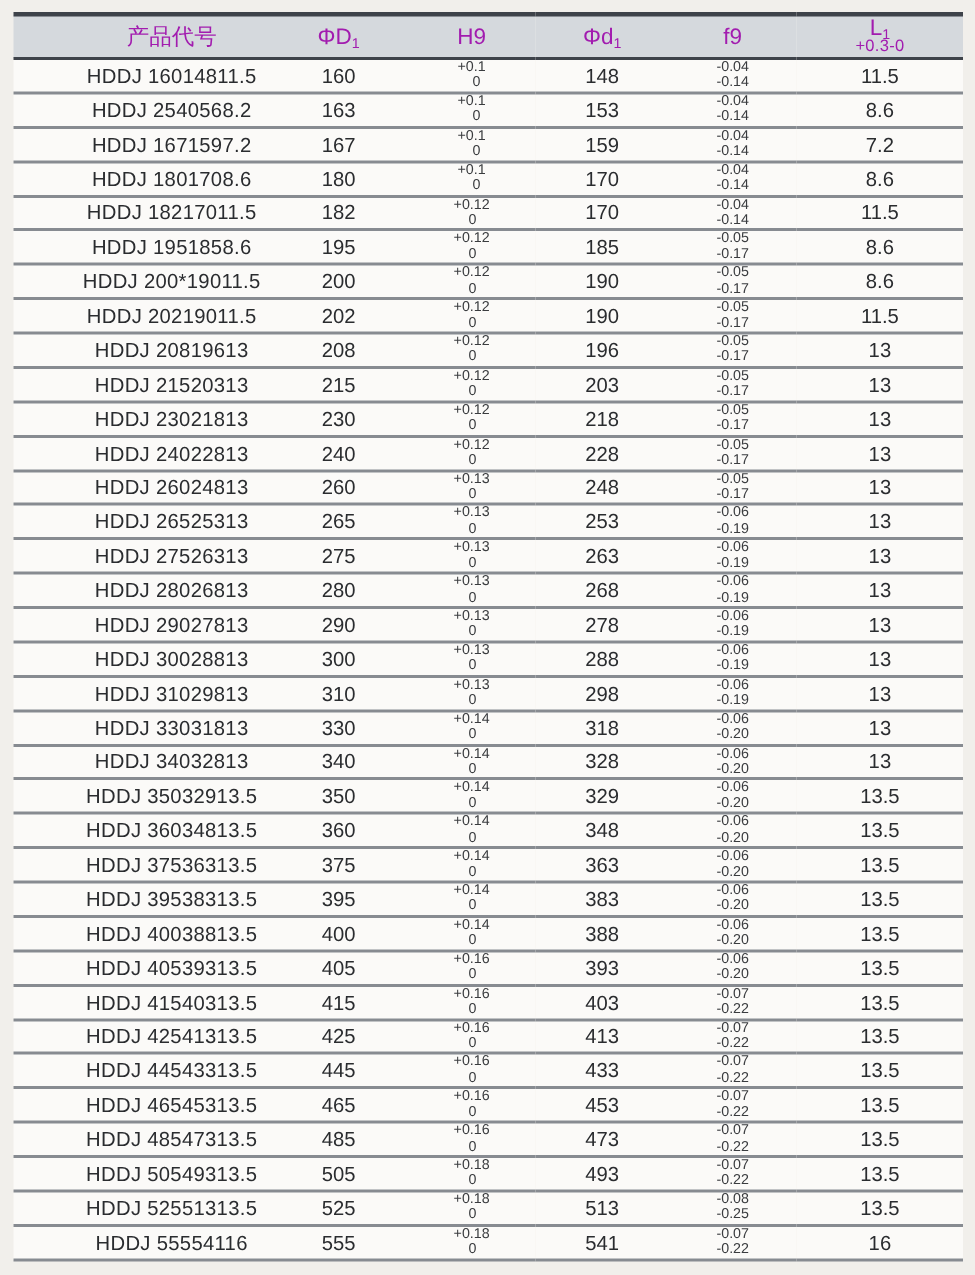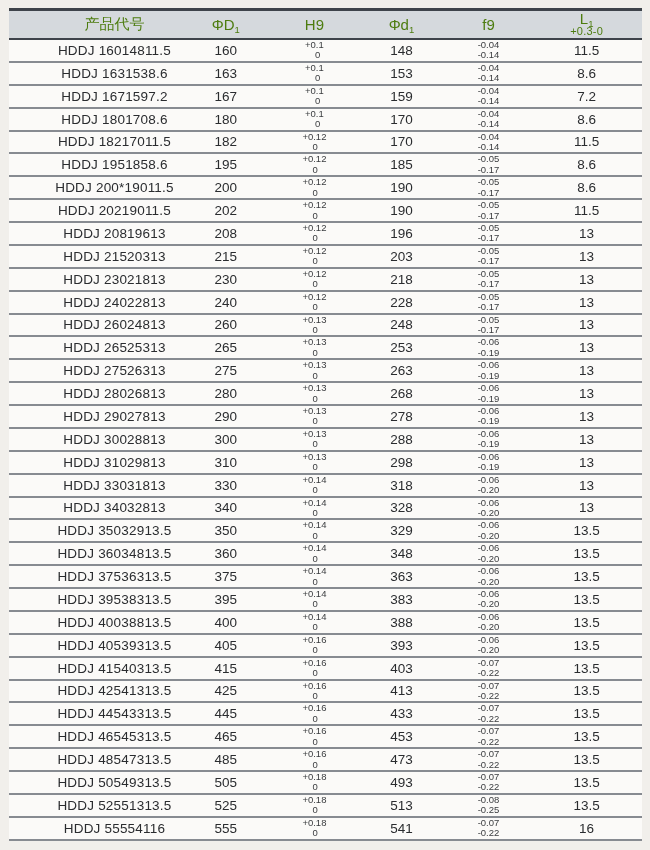--- a/index.html
+++ b/index.html
@@ -30,21 +30,21 @@
 
   thead th {
     background: #d5d9dd;
     border-top: 3px solid #3e434a;
     border-bottom: 2px solid #3e434a;
     font-weight: normal;
     font-size: 15px;
     height: 21px;
     padding: 0;
     text-align: center;
-    color: #4d7c0f;
+    color: #a21caf;
     vertical-align: middle;
   }
   thead th.code-h { padding-left: 40px; }
   thead sub {
     font-size: 9.5px;
     vertical-align: -3px;
     line-height: 0;
   }
   .l1wrap { line-height: 1; display: inline-block; }
   .l1top  { font-size: 15px; display: block; line-height: 1; text-align: center; }
@@ -113,21 +113,21 @@
     <tbody id="table-body">
         <tr>
           <td class="code">HDDJ 16014811.5</td>
           <td>160</td>
           <td><span class="tol tol-h9"><span class="hi">+0.1</span><span class="lo">0</span></span></td>
           <td>148</td>
           <td><span class="tol"><span class="hi">-0.04</span><span class="lo">-0.14</span></span></td>
           <td>11.5</td>
         </tr>
         <tr>
-          <td class="code">HDDJ 1631538.6</td>
+          <td class="code">HDDJ 2540568.2</td>
           <td>163</td>
           <td><span class="tol tol-h9"><span class="hi">+0.1</span><span class="lo">0</span></span></td>
           <td>153</td>
           <td><span class="tol"><span class="hi">-0.04</span><span class="lo">-0.14</span></span></td>
           <td>8.6</td>
         </tr>
         <tr>
           <td class="code">HDDJ 1671597.2</td>
           <td>167</td>
           <td><span class="tol tol-h9"><span class="hi">+0.1</span><span class="lo">0</span></span></td>

